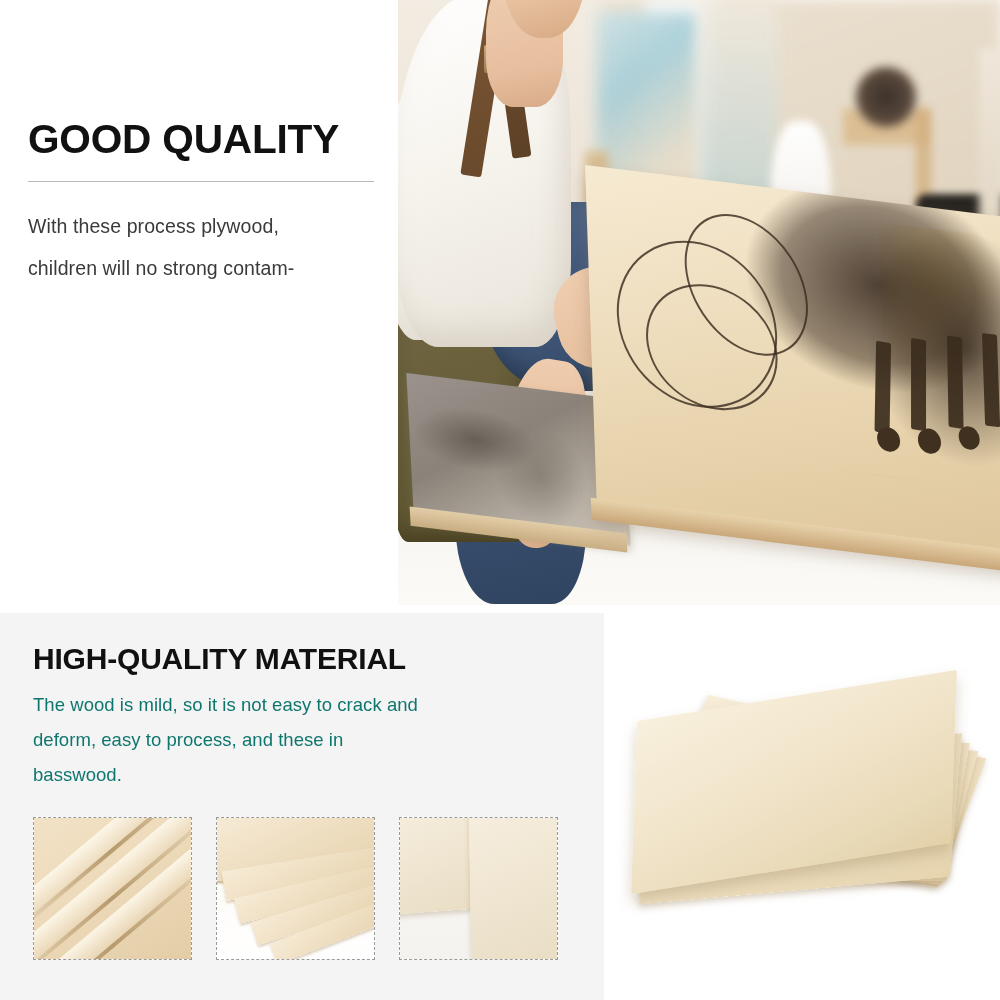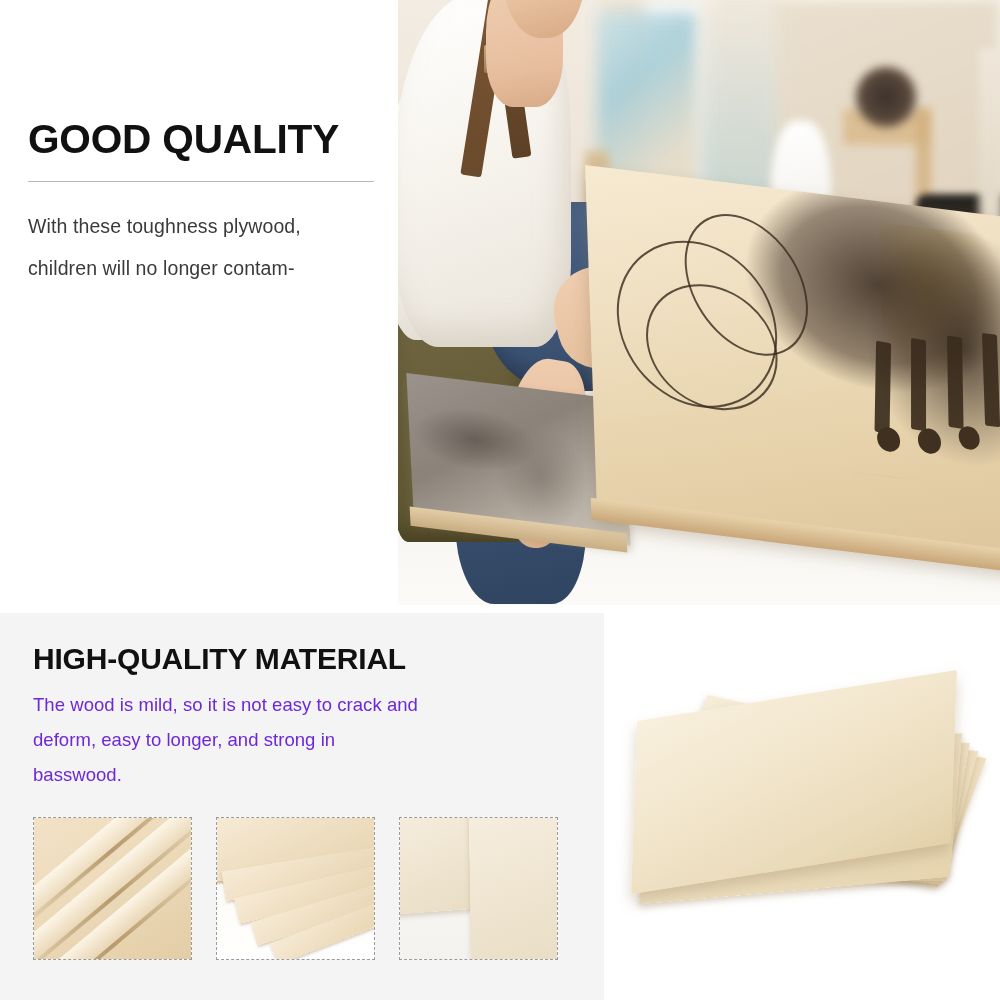--- a/index.html
+++ b/index.html
@@ -169,21 +169,21 @@
   .bottom-left{position:absolute;left:0;top:5px;width:604px;height:392px;background:#f4f4f4;}
   .bottom-right{position:absolute;left:604px;top:0;width:396px;height:392px;background:#ffffff;overflow:hidden;}
 
   .sub-headline{
     position:absolute;left:33px;top:29px;
     font-size:30px;font-weight:bold;color:#111111;letter-spacing:-0.2px;
     margin:0;white-space:nowrap;
   }
   .bottom-body{
     position:absolute;left:33px;top:74px;width:470px;
-    font-size:18.5px;color:#6d28d9;line-height:35px;letter-spacing:0.05px;
+    font-size:18.5px;color:#0f766e;line-height:35px;letter-spacing:0.05px;
   }
   .bottom-body div{white-space:nowrap;}
 
   .thumbs{position:absolute;left:33px;top:204px;display:flex;gap:24px;}
   .thumb{
     width:159px;height:143px;border:1.6px dashed #9a9a9a;
     background:#ffffff;overflow:hidden;position:relative;box-sizing:border-box;
   }
   
   .t1-bg{position:absolute;inset:0;background:linear-gradient(150deg,#f2e2c6 0%,#ecd9b8 50%,#e3cda6 100%);}
@@ -224,22 +224,22 @@
 <body>
 
 <div class="page">
 
   <div class="top-section">
 
     <div class="top-text">
       <h1 class="headline">GOOD QUALITY</h1>
       <div class="rule"></div>
       <div class="top-body">
-        <div>With these toughness plywood,</div>
-        <div>children will no longer contam-</div>
+        <div>With these process plywood,</div>
+        <div>children will no strong contam-</div>
       </div>
     </div>
 
     <div class="hero-photo">
       <div class="hero-bg"></div>
 
       <div class="bg-wall"></div>
       <div class="bg-window"></div>
       <div class="bg-canvas-left"></div>
       <div class="bg-canvas-tall"></div>
@@ -301,21 +301,21 @@
       <div class="board-main-edge"></div>
     </div>
   </div>
 
   <div class="bottom-section">
 
     <div class="bottom-left">
       <h2 class="sub-headline">HIGH-QUALITY MATERIAL</h2>
       <div class="bottom-body">
         <div>The wood is mild, so it is not easy to crack and</div>
-        <div>deform, easy to longer, and strong in</div>
+        <div>deform, easy to process, and these in</div>
         <div>basswood.</div>
       </div>
 
       <div class="thumbs">
 
         <div class="thumb">
           <div class="t1-bg"></div>
           <div class="t1-band" style="top:6px;"></div>
           <div class="t1-line" style="top:30px;"></div>
           <div class="t1-band" style="top:52px;"></div>

